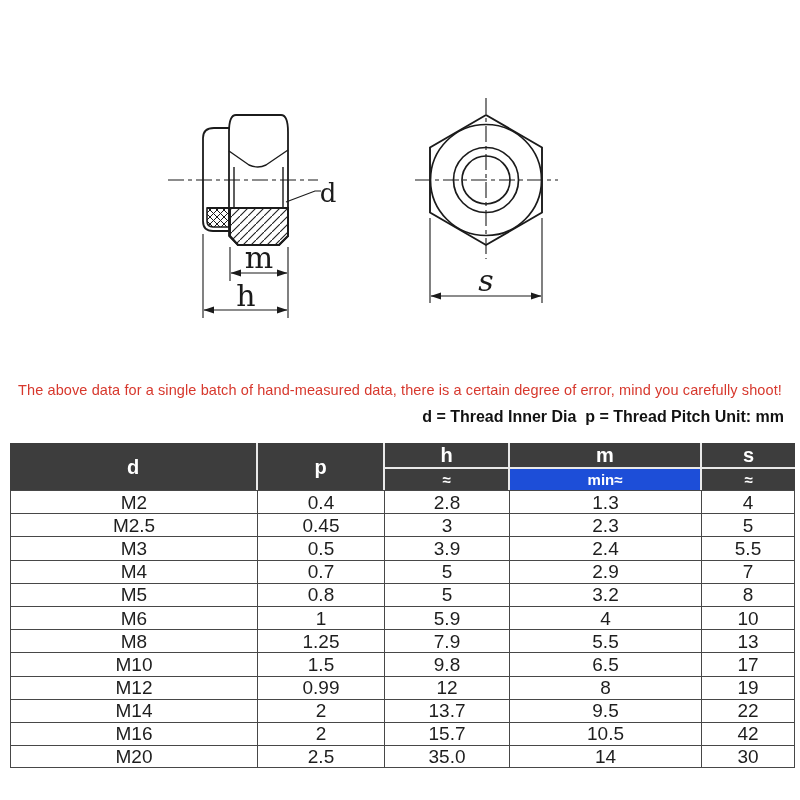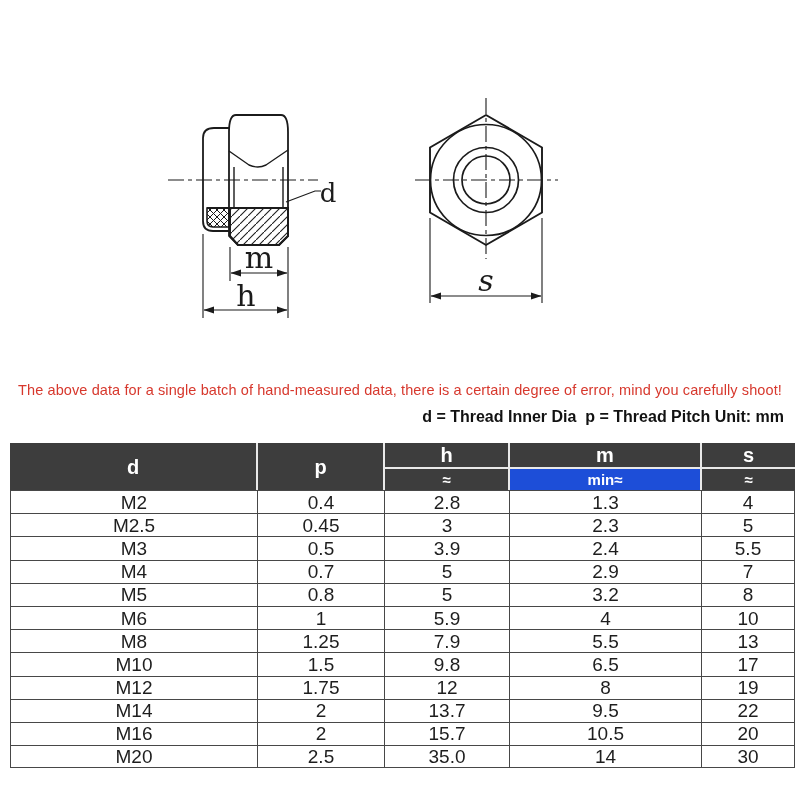--- a/index.html
+++ b/index.html
@@ -235,38 +235,38 @@
         </tr>
         <tr>
           <td>M10</td>
           <td>1.5</td>
           <td>9.8</td>
           <td>6.5</td>
           <td>17</td>
         </tr>
         <tr>
           <td>M12</td>
-          <td>1.75</td>
+          <td>0.99</td>
           <td>12</td>
           <td>8</td>
           <td>19</td>
         </tr>
         <tr>
           <td>M14</td>
           <td>2</td>
           <td>13.7</td>
           <td>9.5</td>
           <td>22</td>
         </tr>
         <tr>
           <td>M16</td>
           <td>2</td>
           <td>15.7</td>
           <td>10.5</td>
-          <td>20</td>
+          <td>42</td>
         </tr>
         <tr>
           <td>M20</td>
           <td>2.5</td>
           <td>35.0</td>
           <td>14</td>
           <td>30</td>
         </tr>
       </tbody>
   </table>

